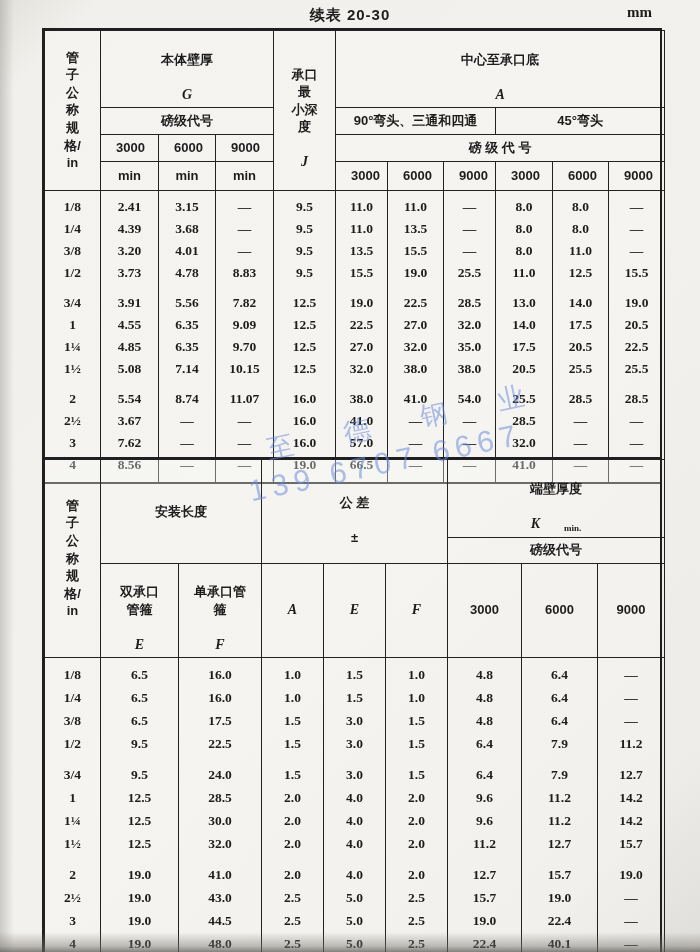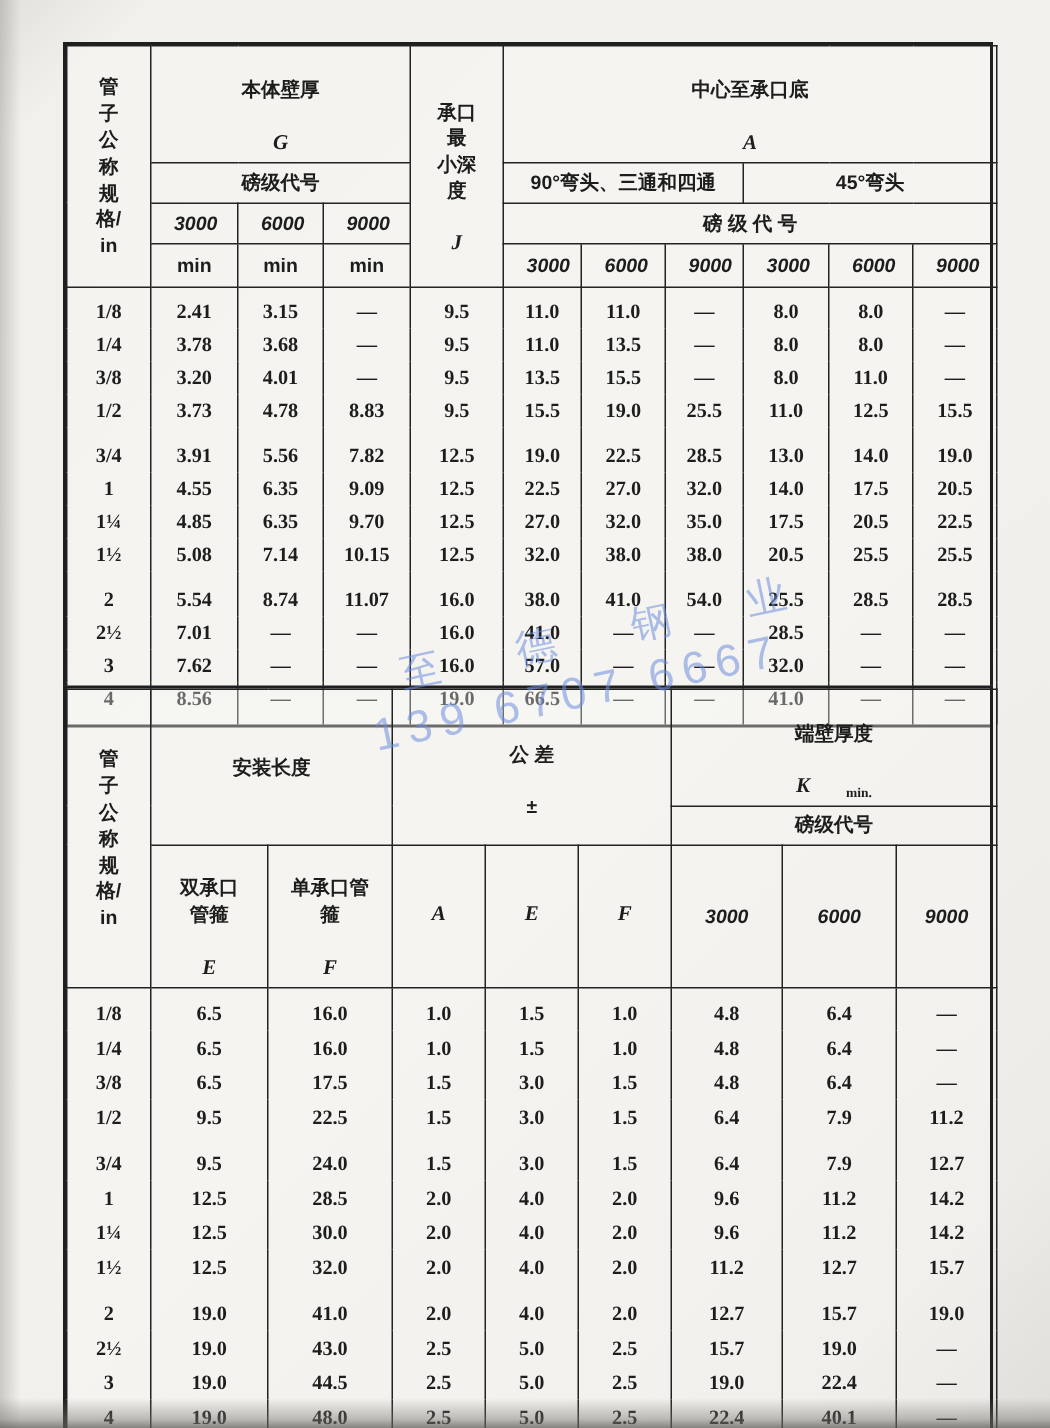--- a/index.html
+++ b/index.html
@@ -55,21 +55,21 @@
   }
   #frame2 tbody td { height: 23px; line-height: 23px; }
   tbody tr.group-start td { padding-top: 8px; }
   tbody tr:first-child td { padding-top: 5px; }
   tbody tr:last-child td { padding-bottom: 6px; }
   .sym {
     font-family: "Liberation Serif", "DejaVu Serif", serif;
     font-style: italic; font-weight: 600; font-size: 14px;
   }
   .sym sub { font-size: 9px; font-style: normal; margin-left: 24px; }
-  .num-head { font-family: "Liberation Sans", sans-serif; font-weight: 600; font-style: italic; }
+  .num-head { font-family: "Liberation Sans", sans-serif; font-weight: 600; }
   .notes {
     border-top: 2px solid #1f1f1f;
     padding: 8px 10px 10px 32px;
     font-size: 13.5px; font-weight: 600; line-height: 1.9;
     background: rgba(250,249,246,0.2);
   }
   .watermark {
     position: absolute; left: 238px; top: 438px;
     transform: rotate(-12deg); transform-origin: left top;
     color: rgba(108, 140, 222, 0.55);
@@ -77,20 +77,24 @@
     text-align: left;
   }
   .watermark .wm-line1 { font-size: 27px; letter-spacing: 22px; padding-left: 26px; white-space: nowrap; }
   .watermark .wm-line2 { font-size: 30px; letter-spacing: 6px; margin-top: 2px; white-space: nowrap; }
 </style>
 </head>
 <body>
 
 <div class="page">
 
+  <div class="title-row">
+    <div class="doc-title">续表 20-30</div>
+    <div class="unit-label">mm</div>
+  </div>
 
   <div class="frame" id="frame1">
     <table>
       <colgroup>
         <col style="width:56px">
           <col style="width:58px">
           <col style="width:57px">
           <col style="width:58px">
         <col style="width:62px">
           <col style="width:52px">
@@ -152,21 +156,21 @@
             <td>9.5</td>
             <td>11.0</td>
             <td>11.0</td>
             <td>—</td>
             <td>8.0</td>
             <td>8.0</td>
             <td>—</td>
           </tr>
           <tr>
             <td>1/4</td>
-            <td>3.78</td>
+            <td>4.39</td>
             <td>3.68</td>
             <td>—</td>
             <td>9.5</td>
             <td>11.0</td>
             <td>13.5</td>
             <td>—</td>
             <td>8.0</td>
             <td>8.0</td>
             <td>—</td>
           </tr>
@@ -256,21 +260,21 @@
             <td>16.0</td>
             <td>38.0</td>
             <td>41.0</td>
             <td>54.0</td>
             <td>25.5</td>
             <td>28.5</td>
             <td>28.5</td>
           </tr>
           <tr>
             <td>2½</td>
-            <td>7.01</td>
+            <td>3.67</td>
             <td>—</td>
             <td>—</td>
             <td>16.0</td>
             <td>41.0</td>
             <td>—</td>
             <td>—</td>
             <td>28.5</td>
             <td>—</td>
             <td>—</td>
           </tr>

